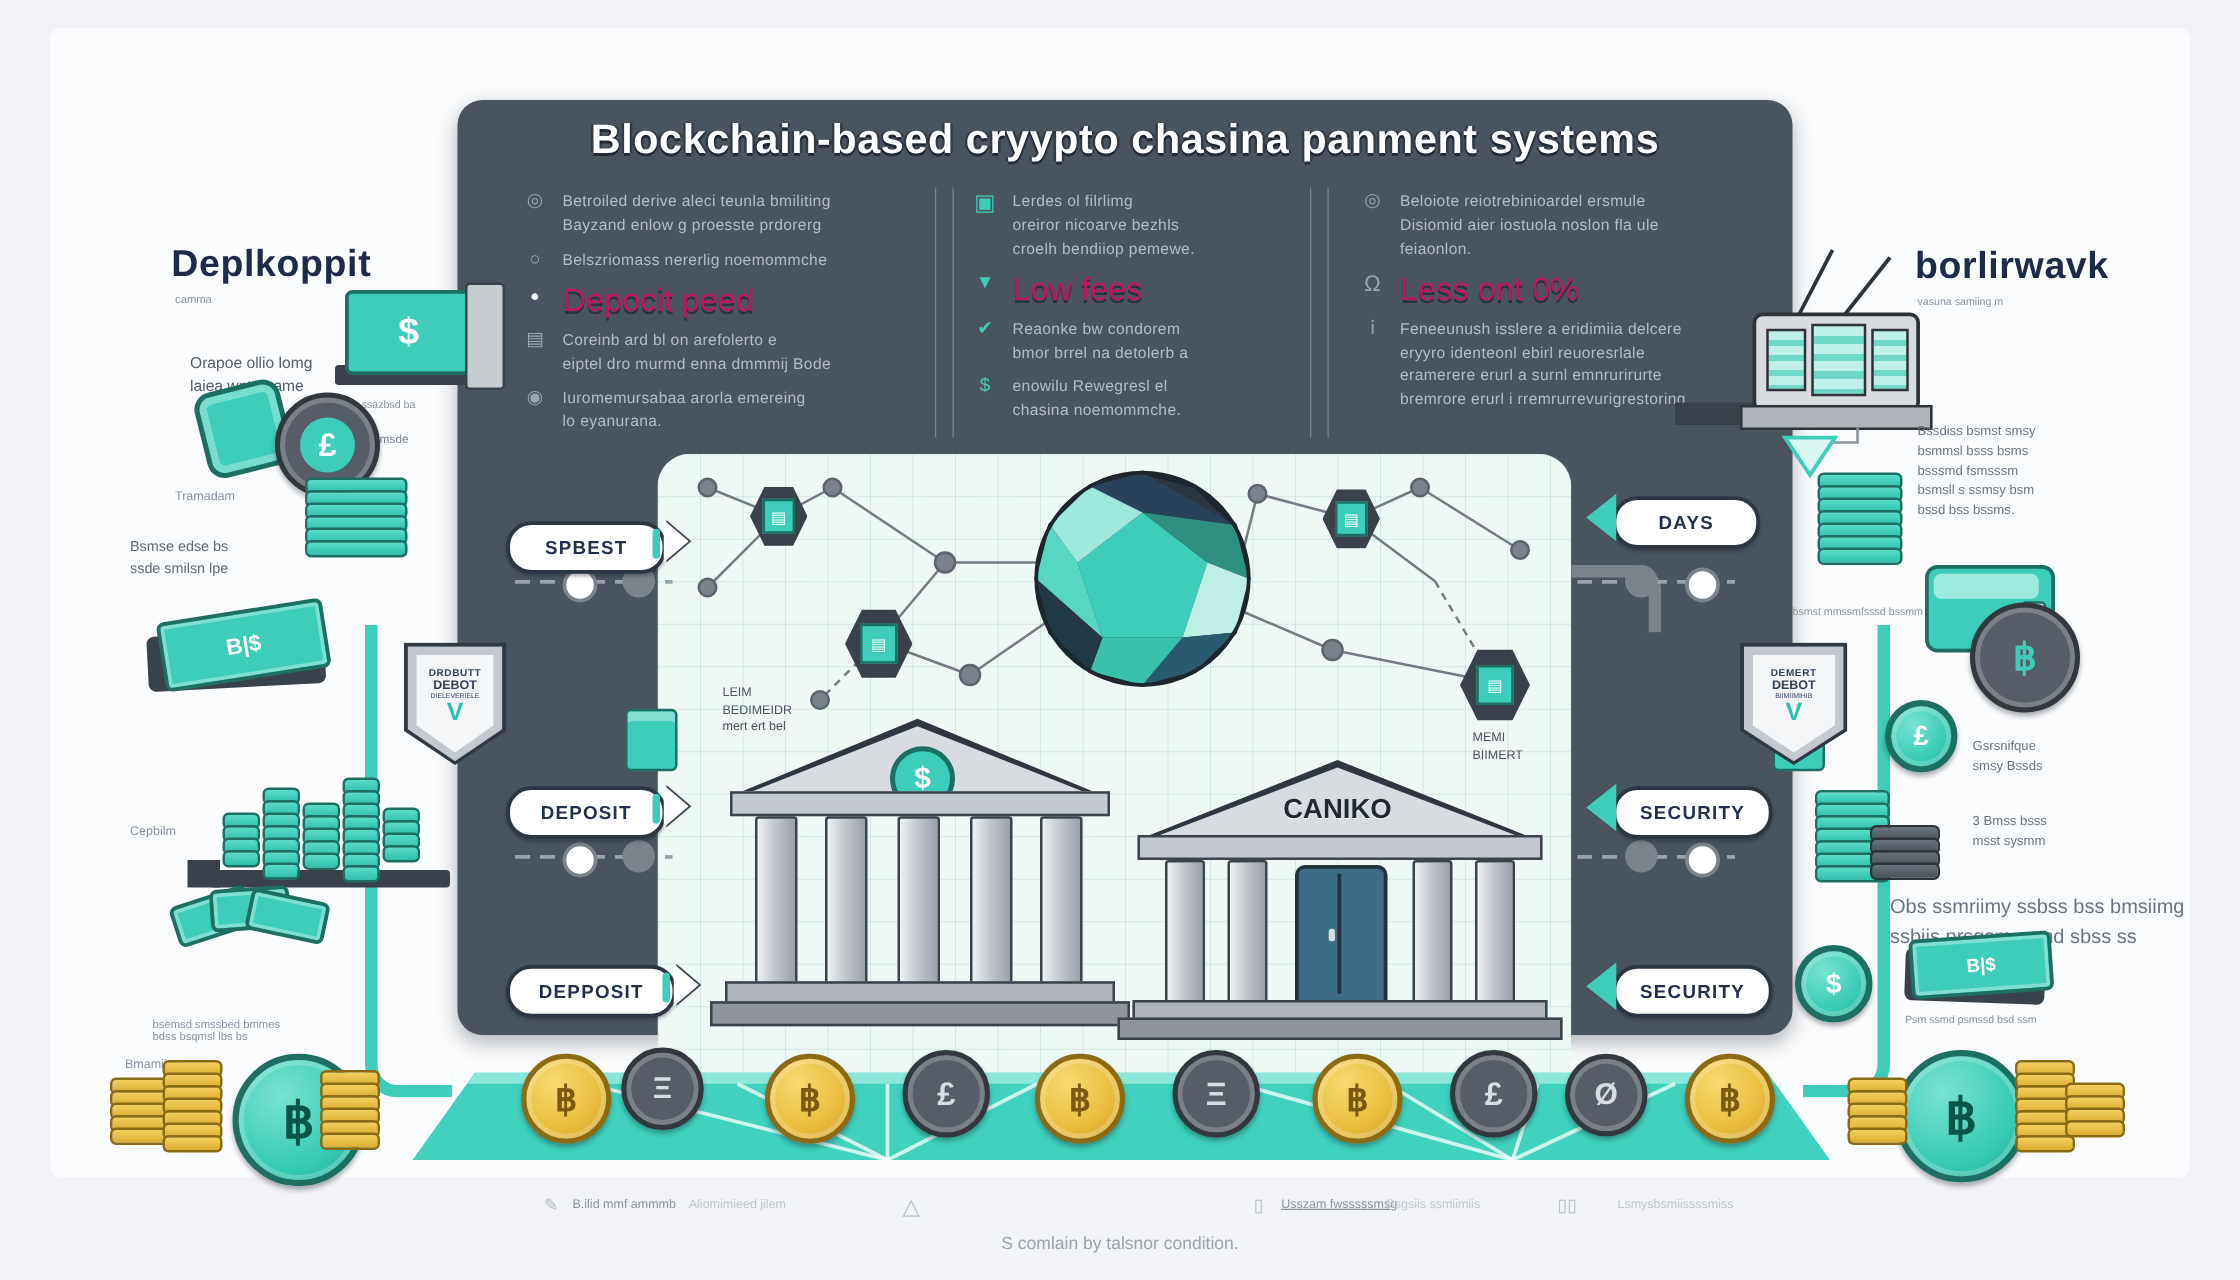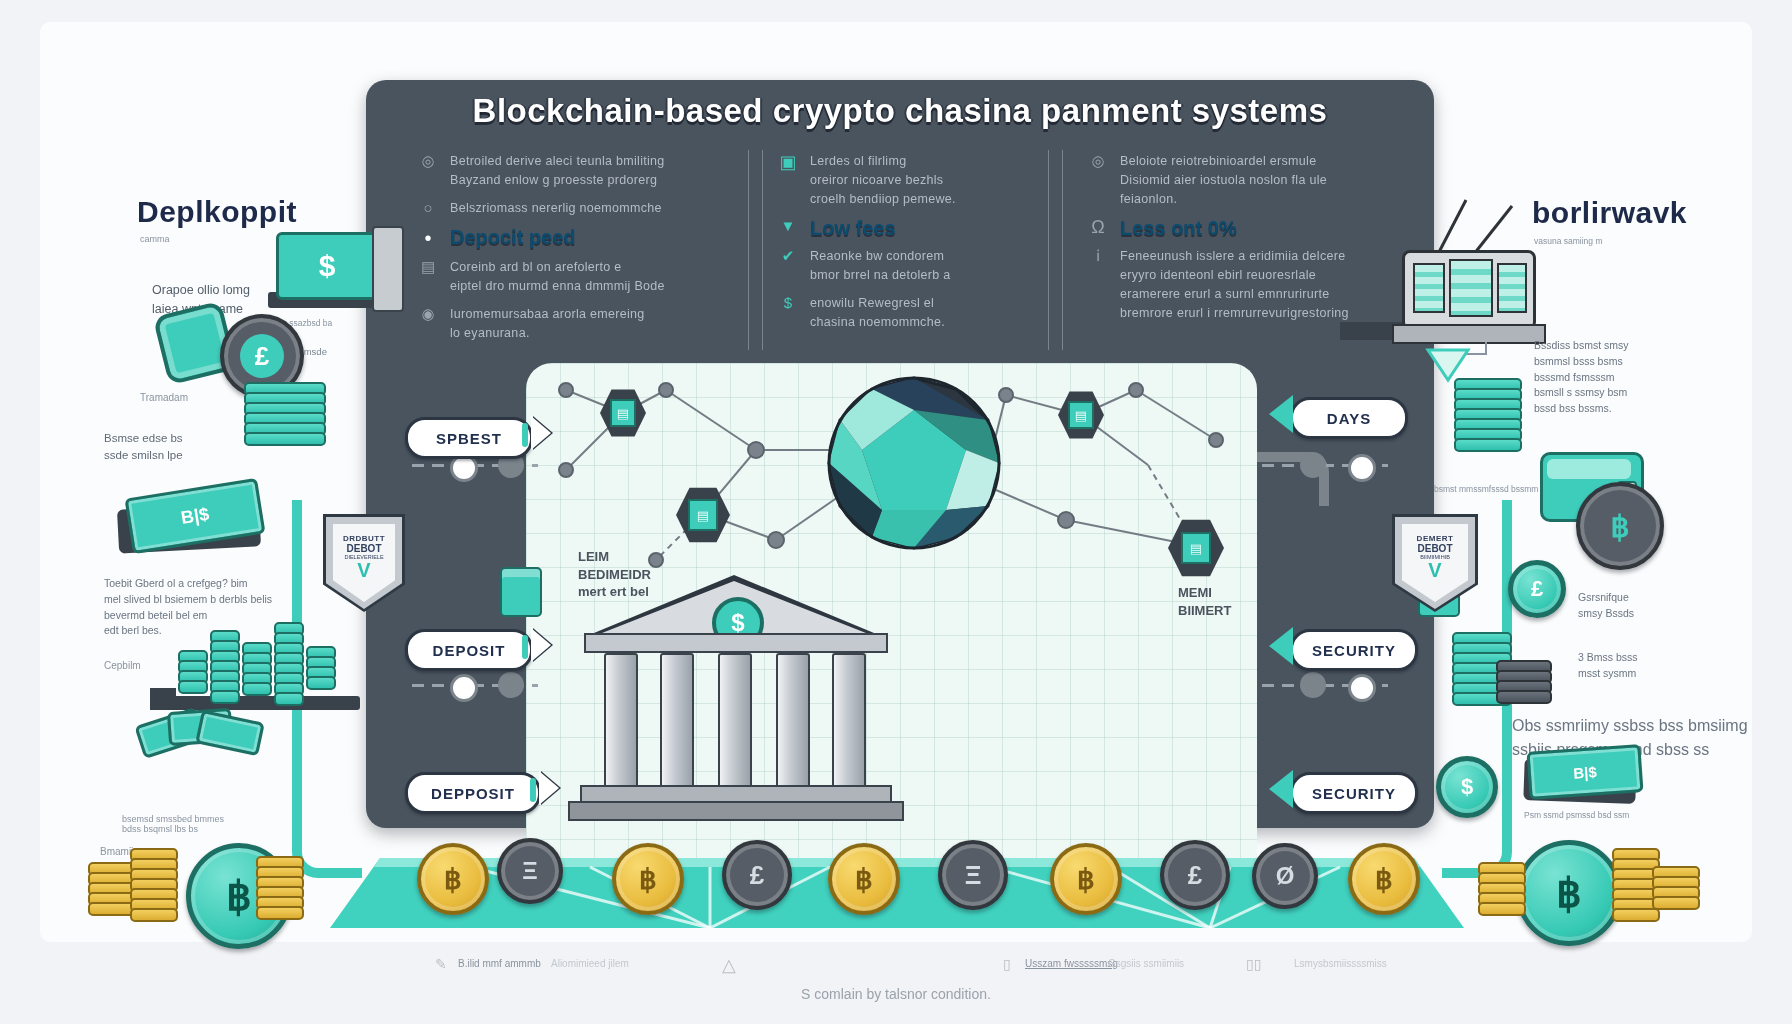--- a/index.html
+++ b/index.html
@@ -13,35 +13,35 @@
   .dark-panel{position:absolute;left:366px;top:80px;width:1068px;height:748px;background:#4a545f;
               border-radius:20px;box-shadow:0 6px 16px rgba(40,48,58,.35);}
   .main-title{position:absolute;left:366px;top:92px;width:1068px;text-align:center;color:#fff;
               font-size:33px;font-weight:800;letter-spacing:.5px;
               text-shadow:0 3px 0 rgba(15,22,32,.65),2px 0 0 rgba(15,22,32,.4),-2px 0 0 rgba(15,22,32,.4);}
   .panel-col{position:absolute;top:152px;color:#b4bdc6;font-size:12.5px;}
   .brow{display:flex;gap:12px;margin-bottom:9px;align-items:flex-start;}
   .btext{white-space:pre-line;line-height:1.5;letter-spacing:.3px;}
   .gicon{flex:0 0 auto;width:20px;text-align:center;font-size:15px;color:#9aa4ae;line-height:1.2;}
   .ticon{color:#3ecdbb;}
-  .bheading{color:#0c4a6e;font-size:20px;font-weight:700;line-height:1.1;
+  .bheading{color:#be185d;font-size:26px;font-weight:400;line-height:1.1;
             text-shadow:0 2px 0 rgba(15,22,32,.55);}
   .vline{position:absolute;top:150px;height:200px;width:1px;background:rgba(255,255,255,.28);}
 
   
   .canvas{position:absolute;left:526px;top:363px;width:731px;height:505px;border-radius:26px 26px 0 0;
           background:#eef8f4;
           background-image:linear-gradient(rgba(150,195,185,.30) 1px,transparent 1px),
                            linear-gradient(90deg,rgba(150,195,185,.30) 1px,transparent 1px);
           background-size:34px 34px;}
   .hex{position:absolute;clip-path:polygon(25% 3%,75% 3%,100% 50%,75% 97%,25% 97%,0% 50%);
        background:#39424b;display:flex;align-items:center;justify-content:center;}
   .hex .chip{background:#3ecdbb;color:#eafcf8;font-size:13px;display:flex;align-items:center;
        justify-content:center;border:2px solid #1d6e63;}
-  .hexcap{position:absolute;font-size:13px;color:#4a545f;line-height:1.35;font-weight:bold;}
+  .hexcap{position:absolute;font-size:10px;color:#4a545f;line-height:1.35;font-weight:normal;}
 
   
   .pill{position:absolute;height:36px;background:#fff;border:3px solid #2c3642;border-radius:20px;
         display:flex;align-items:center;justify-content:center;font-weight:800;color:#22304f;
         font-size:15px;letter-spacing:1px;box-shadow:0 2px 3px rgba(20,26,34,.35);}
   .arrow-r{position:absolute;right:-21px;top:-4px;width:0;height:0;border-top:17px solid transparent;
         border-bottom:17px solid transparent;border-left:20px solid #fff;
         filter:drop-shadow(2px 0 0 #2c3642);}
   .teal-edge-r{position:absolute;right:2px;top:3px;width:6px;height:24px;border-radius:4px;background:#3ecdbb;}
   .arrow-l{position:absolute;left:-24px;top:-5px;width:0;height:0;border-top:19px solid transparent;
@@ -271,20 +271,37 @@
     <div class="abs" style="left:-10px;top:58px;width:300px;height:16px;background:#c3c9cf;border:2px solid #3a424b;"></div>
     <div class="bankcol abs" style="left:10px;top:78px;width:30px;height:132px;"></div>
     <div class="bankcol abs" style="left:66px;top:78px;width:30px;height:132px;"></div>
     <div class="bankcol abs" style="left:124px;top:78px;width:30px;height:132px;"></div>
     <div class="bankcol abs" style="left:182px;top:78px;width:30px;height:132px;"></div>
     <div class="bankcol abs" style="left:238px;top:78px;width:30px;height:132px;"></div>
     <div class="abs" style="left:-14px;top:210px;width:308px;height:16px;background:#aeb4ba;border:2px solid #3a424b;"></div>
     <div class="abs" style="left:-26px;top:226px;width:332px;height:16px;background:#8f959b;border:2px solid #3a424b;"></div>
   </div>
 
+  <div class="abs" style="left:920px;top:608px;width:300px;height:212px;">
+    <div class="tri abs" style="left:0;top:0;border-left:150px solid transparent;border-right:150px solid transparent;border-bottom:60px solid #2e3640;"></div>
+    <div class="tri abs" style="left:8px;top:6px;border-left:142px solid transparent;border-right:142px solid transparent;border-bottom:54px solid #d8dce0;"></div>
+    <div class="abs" style="left:0;top:26px;width:300px;text-align:center;font-weight:800;font-size:22px;color:#1f2833;
+         text-shadow:0 1px 0 #fff;">CANIKO</div>
+    <div class="abs" style="left:-10px;top:60px;width:320px;height:16px;background:#c3c9cf;border:2px solid #3a424b;"></div>
+    <div class="bankcol abs" style="left:12px;top:80px;width:28px;height:112px;"></div>
+    <div class="bankcol abs" style="left:62px;top:80px;width:28px;height:112px;"></div>
+    <div class="bankcol abs" style="left:210px;top:80px;width:28px;height:112px;"></div>
+    <div class="bankcol abs" style="left:260px;top:80px;width:28px;height:112px;"></div>
+    <div class="abs" style="left:116px;top:84px;width:68px;height:108px;background:#3d6d86;border:3px solid #23333d;border-radius:8px 8px 0 0;">
+      <div class="abs" style="left:31px;top:4px;width:3px;height:96px;background:#23333d;"></div>
+      <div class="abs" style="left:24px;top:48px;width:5px;height:10px;background:#d8dce0;border-radius:2px;"></div>
+    </div>
+    <div class="abs" style="left:-14px;top:192px;width:328px;height:14px;background:#aeb4ba;border:2px solid #3a424b;"></div>
+    <div class="abs" style="left:-26px;top:206px;width:352px;height:14px;background:#8f959b;border:2px solid #3a424b;"></div>
+  </div>
 
   <svg class="abs" style="left:330px;top:858px;" width="1134" height="70" viewBox="0 0 1134 70">
     <polygon points="50,0 1084,0 1134,70 0,70" fill="#40d2bf"></polygon>
     <polygon points="50,0 1084,0 1090,9 44,9" fill="#8ce8da"></polygon>
     <g stroke="rgba(255,255,255,.75)" stroke-width="3">
       <line x1="380" y1="70" x2="140" y2="9"></line>
         <line x1="380" y1="70" x2="260" y2="9"></line>
       <line x1="380" y1="70" x2="380" y2="9"></line>
         <line x1="380" y1="70" x2="500" y2="9"></line>
       <line x1="880" y1="70" x2="660" y2="9"></line>
@@ -385,24 +402,20 @@
       <div class="sl" style="width:78px;"></div>
       <div class="sl" style="width:78px;"></div>
     <div class="sl" style="width:78px;"></div>
       <div class="sl" style="width:78px;"></div>
       <div class="sl" style="width:78px;"></div>
   </div>
 
   <div class="abs" style="left:118px;top:506px;width:142px;height:44px;background:#39424b;border-radius:6px;transform:rotate(-3deg);"></div>
   <div class="note" style="left:128px;top:488px;width:128px;height:50px;font-size:18px;transform:rotate(-9deg);">B|$</div>
 
-  <div class="abs smalltext ml" style="left:104px;top:576px;font-size:10.5px;">Toebit Gberd ol a crefgeg? bim
-mel slived bl bsiemem b derbls belis
-bevermd beteil bel em
-edt berl bes.</div>
   <div class="abs" style="left:104px;top:660px;font-size:10px;color:#8a93a0;">Cepbilm</div>
 
   <div class="abs" style="left:150px;top:688px;width:26px;height:22px;background:#39424b;"></div>
   <div class="abs" style="left:168px;top:696px;width:192px;height:14px;background:#39424b;border-radius:3px;"></div>
   <div class="stack" style="left:178px;top:654px;">
     <div class="sl" style="width:26px;"></div>
       <div class="sl" style="width:26px;"></div>
       <div class="sl" style="width:26px;"></div>
       <div class="sl" style="width:26px;"></div>
     </div>

